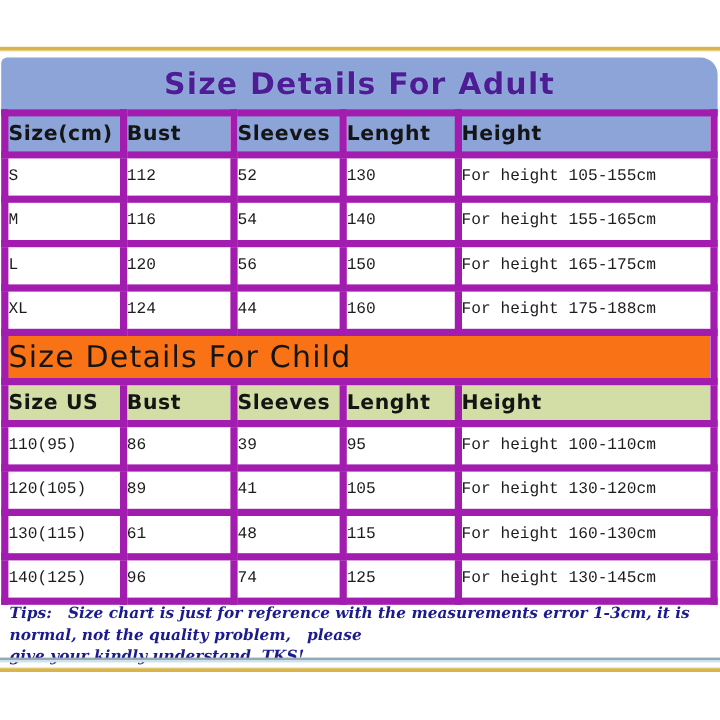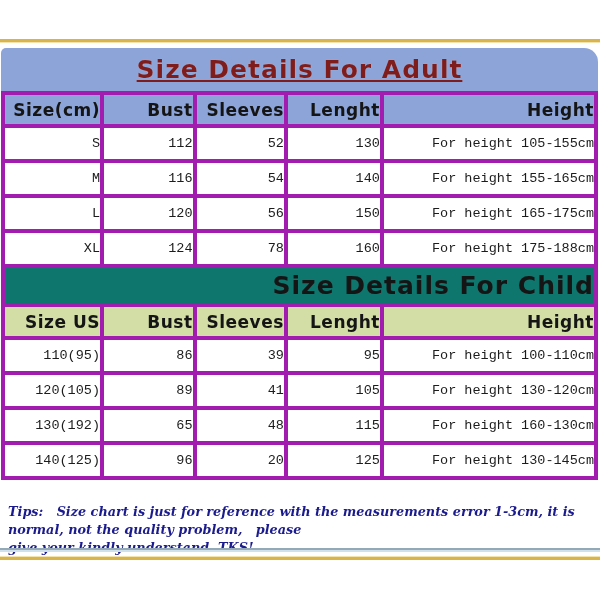--- a/index.html
+++ b/index.html
@@ -15,56 +15,55 @@
   .steel-bottom{top:548px;height:2px;background:#93a9b6;box-shadow:0 2px 0 #cfe2ec;}
   .gold-bottom{top:557px;height:3px;background:#d9b44a;box-shadow:0 -1px 0 #f3e3ae;}
 
   .sheet{position:absolute;top:48px;left:1px;width:597px;}
 
   .adult-title{
     height:43px;line-height:43px;
     background:#8ca4d8;
     border-radius:5px 14px 0 0;
     text-align:center;
-    font-size:25px;font-weight:bold;color:#7f1d1d;
+    font-size:25px;font-weight:bold;color:#4c1d95;
     letter-spacing:1px;
     text-shadow:0 0 1px rgba(255,255,255,.45);
-    text-decoration:underline;
   }
   table.size-table{
     width:100%;
     border-collapse:collapse;
     table-layout:fixed;
   }
   table.size-table td, table.size-table th{
-    border:4px solid #a21caf;
+    border:6px solid #a21caf;
     padding:0;
-    text-align:right;
+    text-align:left;
     vertical-align:middle;
     overflow:hidden;
   }
   tr.header-row th{
     height:29px;
     font-size:17px;font-weight:bold;color:#151515;
     letter-spacing:.5px;
     font-family:"DejaVu Sans", sans-serif;
   }
   tr.header-row.adult th{background:#8ca4d8;}
   tr.header-row.child th{background:#d2dea5;}
   tr.data-row td{
     height:31px;
     background:#ffffff;
     font-family:"Liberation Mono","DejaVu Sans Mono", monospace;
     font-size:13.5px;color:#1c1c1c;
     white-space:pre;
   }
   tr.child-title-row td{
     height:35px;
-    background:#0f766e;
-    font-size:25px;font-weight:bold;color:#151515;
+    background:#f97316;
+    font-size:25px;font-weight:normal;color:#151515;
     letter-spacing:1px;
   }
   .tips{
     position:absolute;
     top:503px;left:8px;width:596px;
     font-family:"DejaVu Serif", serif;
     font-style:italic;font-weight:bold;
     font-size:12.8px;line-height:18px;
     color:#1b1b8e;
     white-space:pre-wrap;
@@ -114,21 +113,21 @@
     <tr class="data-row">
       <td>L</td>
       <td>120</td>
       <td>56</td>
       <td>150</td>
       <td>For height 165-175cm</td>
     </tr>
     <tr class="data-row">
       <td>XL</td>
       <td>124</td>
-      <td>78</td>
+      <td>44</td>
       <td>160</td>
       <td>For height 175-188cm</td>
     </tr>
 
     <tr class="child-title-row">
       <td colspan="5">Size Details For Child</td>
     </tr>
 
     <tr class="header-row child">
       <th>Size US</th>
@@ -146,30 +145,30 @@
       <td>For height 100-110cm</td>
     </tr>
     <tr class="data-row">
       <td>120(105)</td>
       <td>89</td>
       <td>41</td>
       <td>105</td>
       <td>For height 130-120cm</td>
     </tr>
     <tr class="data-row">
-      <td>130(192)</td>
-      <td>65</td>
+      <td>130(115)</td>
+      <td>61</td>
       <td>48</td>
       <td>115</td>
       <td>For height 160-130cm</td>
     </tr>
     <tr class="data-row">
       <td>140(125)</td>
       <td>96</td>
-      <td>20</td>
+      <td>74</td>
       <td>125</td>
       <td>For height 130-145cm</td>
     </tr>
   </tbody>
     </table>
 </div>
 
 <div class="tips">Tips:   Size chart is just for reference with the measurements error 1-3cm, it is normal, not the quality problem,   please
 give your kindly understand. TKS!</div>
 

